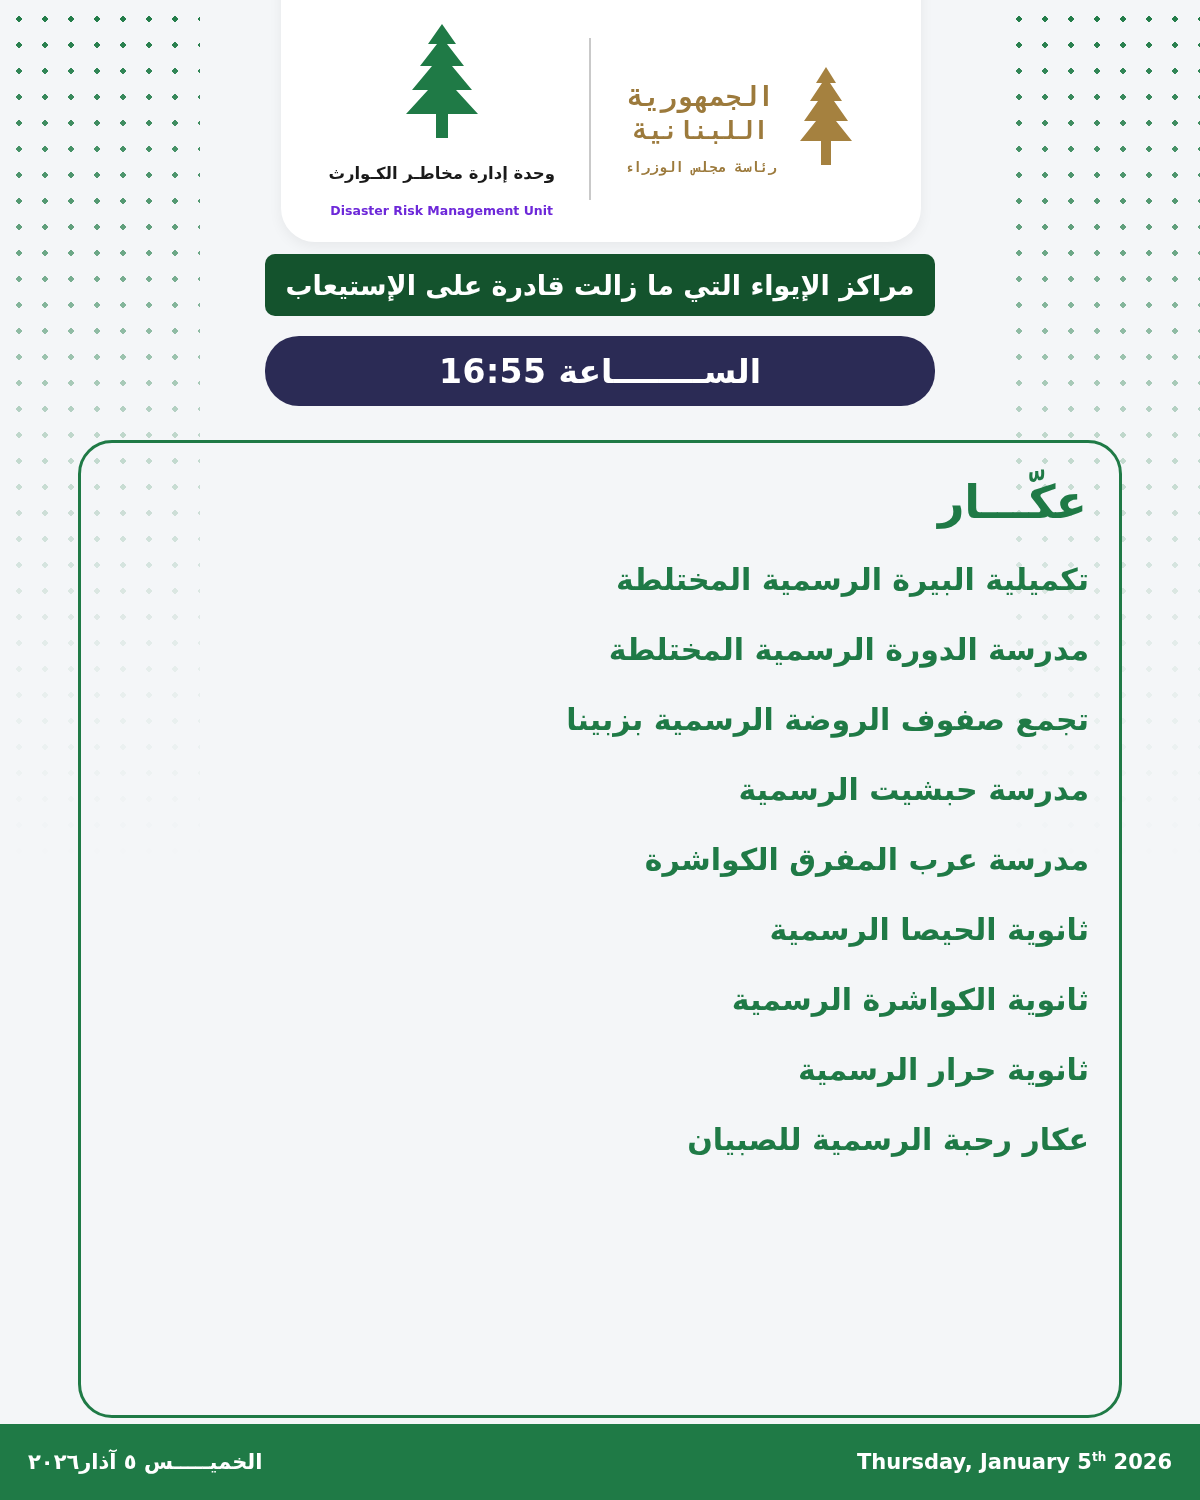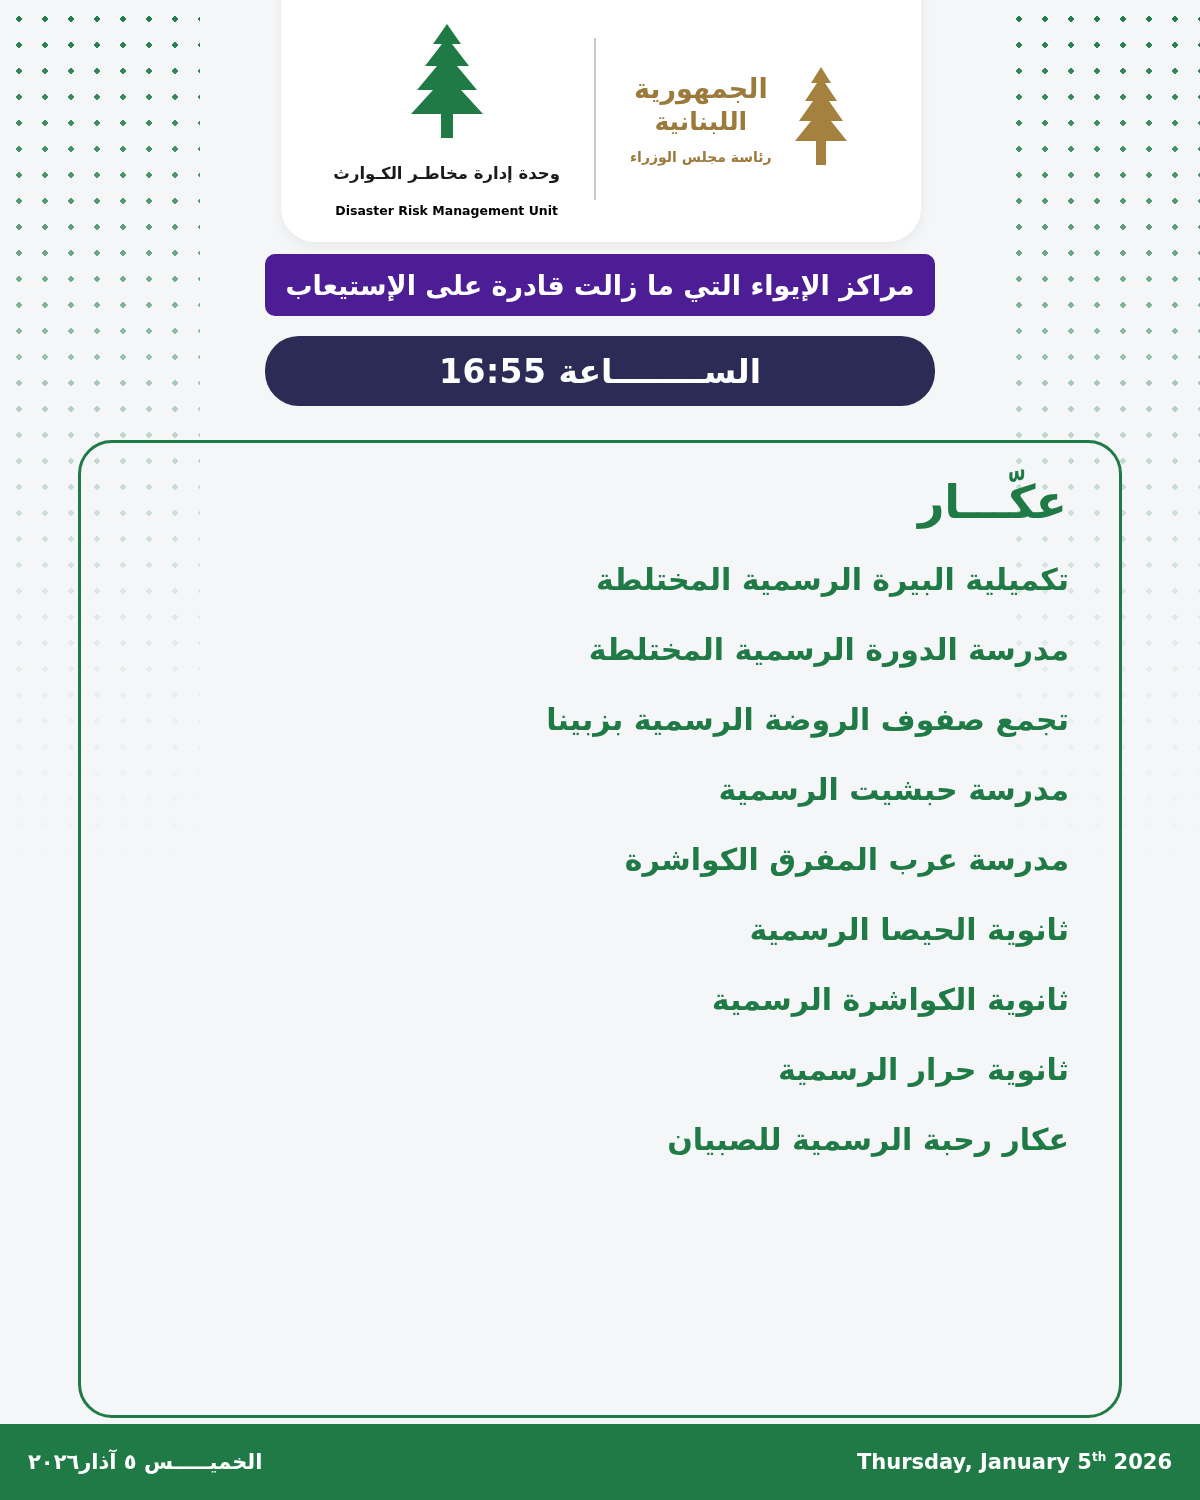--- a/index.html
+++ b/index.html
@@ -42,23 +42,24 @@
     border-radius: 0 0 34px 34px;
     box-shadow: 0 4px 14px rgba(0,0,0,0.06);
     display: flex;
     align-items: center;
     justify-content: center;
     gap: 0;
   }
   .logo-left {
     display: flex;
     flex-direction: row-reverse;
-    align-items: center;
+    align-items: flex-end;
     gap: 1px;
     padding-top: 26px;
+    font-family: Liberation Mono, monospace;
   }
   .rep-script {
     display: flex;
     flex-direction: column;
     align-items: center;
     color: #9c7a3c;
     line-height: 1.25;
   }
   .rep-script .l1 {
     font-size: 27px;
@@ -91,41 +92,41 @@
   .drm-ar {
     font-size: 16.5px;
     font-weight: 700;
     color: #1a1a1a;
     margin-top: 16px;
     letter-spacing: 0px;
   }
   .drm-en {
     font-size: 12.5px;
     font-weight: 700;
-    color: #000000;
+    color: #6d28d9;
     direction: ltr;
     margin-top: 20px;
   }
 
   
   .banner {
     position: absolute;
     left: 265px;
     width: 670px;
     box-sizing: border-box;
     display: flex;
     align-items: center;
     justify-content: center;
     color: #ffffff;
     font-weight: 700;
   }
   .banner-title {
     top: 254px;
     height: 62px;
-    background: #4c1d95;
+    background: #14532d;
     border-radius: 10px;
     font-size: 27px;
   }
   .banner-time {
     top: 336px;
     height: 70px;
     background: #2b2b55;
     border-radius: 34px;
     font-size: 33px;
     letter-spacing: 0.5px;
@@ -135,21 +136,21 @@
   
   .panel {
     position: absolute;
     top: 440px;
     left: 78px;
     width: 1044px;
     height: 978px;
     border: 3px solid #1f7a46;
     border-radius: 34px;
     box-sizing: border-box;
-    padding: 28px 40px 20px 40px;
+    padding: 28px 20px 20px 40px;
   }
   .region-name {
     text-align: right;
     color: #1f7a46;
     font-size: 46px;
     font-weight: 700;
     letter-spacing: 2px;
     margin: 4px 12px 18px 0;
   }
   .center-list {

